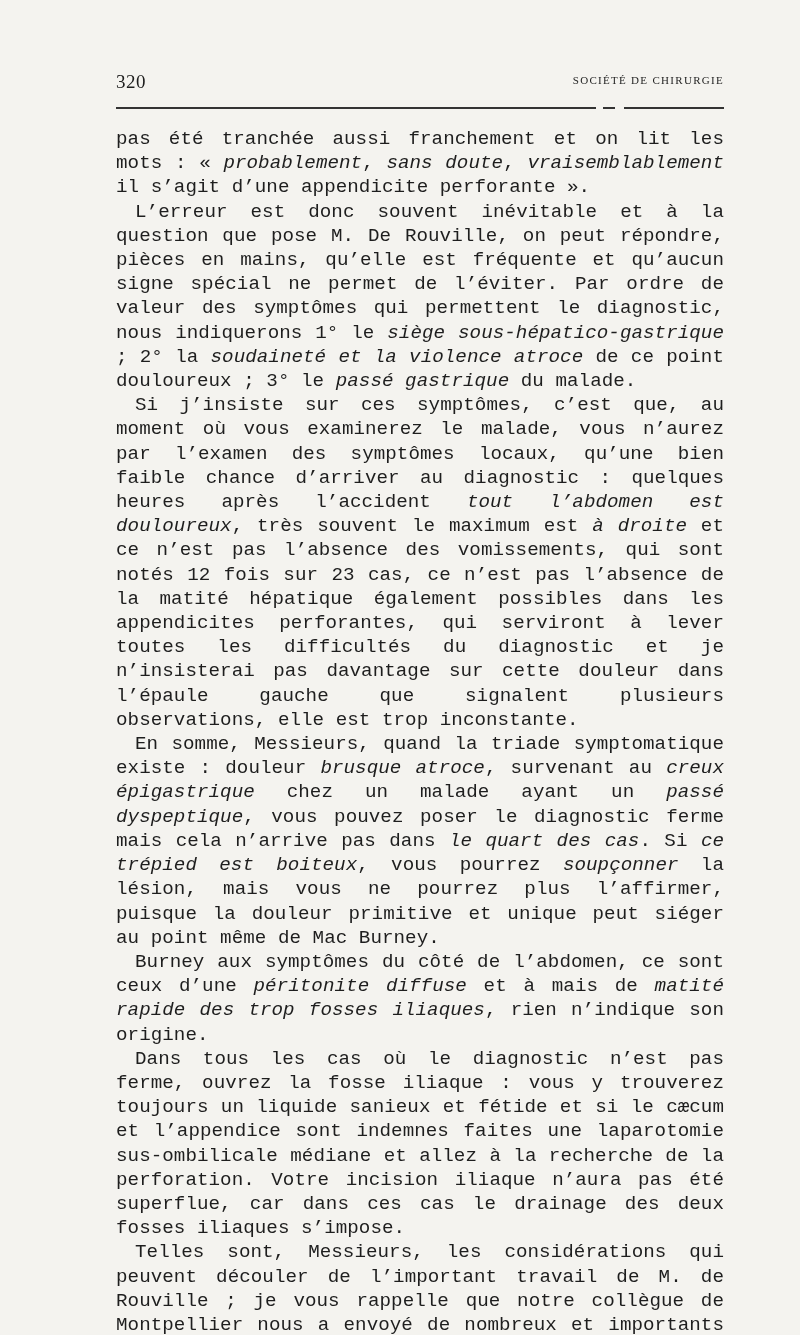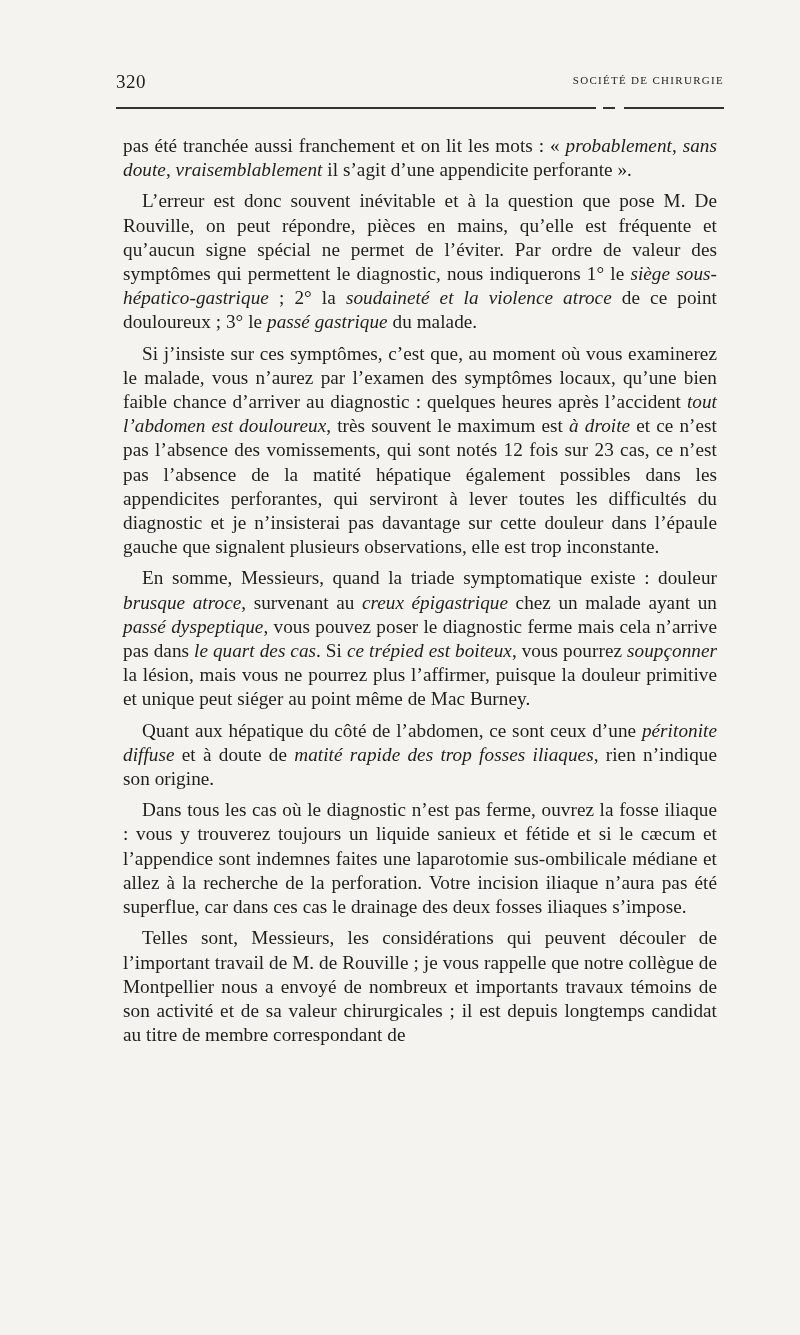--- a/index.html
+++ b/index.html
@@ -16,22 +16,22 @@
   .running-title {
     position: absolute; left: 16px; right: 0; top: 3px; text-align: right;
     font-size: 11px; letter-spacing: 1.3px; font-variant: small-caps; text-transform: uppercase;
   }
   .rule { position: absolute; top: 107px; height: 2px; background: #333; }
   .rule.a { left: 0; width: 480px; }
   .rule.b { left: 487px; width: 12px; }
   .rule.c { left: 508px; width: 100px; }
   .body-text { position: absolute; top: 127px; left: 0; width: 608px; }
   p {
-    margin: 7px; font-size: 19.2px; line-height: 24.2px; text-align: justify;
-    text-indent: 0; hyphens: none; letter-spacing: 0.05px;
+    margin: 0; font-size: 19.2px; line-height: 24.2px; text-align: justify;
+    text-indent: 0; hyphens: none; letter-spacing: 0.05px; font-family: Liberation Mono, monospace;
   }
   p.indent { text-indent: 19px; }
   i { font-style: italic; }
 </style>
 </head>
 <body>
 
 <div class="page">
   <div class="header">
     <span class="page-num">320</span>
@@ -39,17 +39,17 @@
   </div>
   <div class="rule a"></div>
   <div class="rule b"></div>
   <div class="rule c"></div>
 
   <div class="body-text" id="body-text">
       <p><span>pas été tranchée aussi franchement et on lit les mots : « </span><i>proba­blement</i><span>, </span><i>sans doute</i><span>, </span><i>vraisemblablement</i><span> il s’agit d’une appendicite perforante ».</span></p>
       <p class="indent"><span>L’erreur est donc souvent inévitable et à la question que pose M. De Rouville, on peut répondre, pièces en mains, qu’elle est fréquente et qu’aucun signe spécial ne permet de l’éviter. Par ordre de valeur des symptômes qui permettent le diagnostic, nous indiquerons 1° le </span><i>siège sous-hépatico-gastrique</i><span> ; 2° la </span><i>soudaineté et la violence atroce</i><span> de ce point douloureux ; 3° le </span><i>passé gastrique</i><span> du malade.</span></p>
       <p class="indent"><span>Si j’insiste sur ces symptômes, c’est que, au moment où vous examinerez le malade, vous n’aurez par l’examen des symp­tômes locaux, qu’une bien faible chance d’arriver au diagnostic : quelques heures après l’accident </span><i>tout l’abdomen est douloureux</i><span>, très souvent le maximum est </span><i>à droite</i><span> et ce n’est pas l’absence des vomissements, qui sont notés 12 fois sur 23 cas, ce n’est pas l’absence de la matité hépatique également possibles dans les appendicites perforantes, qui serviront à lever toutes les difficultés du diagnostic et je n’insisterai pas davantage sur cette douleur dans l’épaule gauche que signalent plusieurs observations, elle est trop inconstante.</span></p>
       <p class="indent"><span>En somme, Messieurs, quand la triade symptomatique existe : douleur </span><i>brusque atroce</i><span>, survenant au </span><i>creux épigastrique</i><span> chez un malade ayant un </span><i>passé dyspeptique</i><span>, vous pouvez poser le diagnostic ferme mais cela n’arrive pas dans </span><i>le quart des cas</i><span>. Si </span><i>ce trépied est boiteux</i><span>, vous pourrez </span><i>soupçonner</i><span> la lésion, mais vous ne pourrez plus l’affirmer, puisque la douleur primitive et unique peut siéger au point même de Mac Burney.</span></p>
-      <p class="indent"><span>Quant aux hépatique du côté de l’abdomen, ce sont ceux d’une </span><i>péritonite diffuse</i><span> et à doute de </span><i>matité rapide des trop fosses iliaques</i><span>, rien n’indique son origine.</span></p>
+      <p class="indent"><span>Burney aux symptômes du côté de l’abdomen, ce sont ceux d’une </span><i>péritonite diffuse</i><span> et à mais de </span><i>matité rapide des trop fosses iliaques</i><span>, rien n’indique son origine.</span></p>
       <p class="indent"><span>Dans tous les cas où le diagnostic n’est pas ferme, ouvrez la fosse iliaque : vous y trouverez toujours un liquide sanieux et fétide et si le cæcum et l’appendice sont indemnes faites une lapa­rotomie sus-ombilicale médiane et allez à la recherche de la perfo­ration. Votre incision iliaque n’aura pas été superflue, car dans ces cas le drainage des deux fosses iliaques s’impose.</span></p>
       <p class="indent"><span>Telles sont, Messieurs, les considérations qui peuvent découler de l’important travail de M. de Rouville ; je vous rappelle que notre collègue de Montpellier nous a envoyé de nombreux et importants travaux témoins de son activité et de sa valeur chirurgicales ; il est depuis longtemps candidat au titre de membre correspondant de</span></p>
     </div>
 </div>
 
 </body></html>

